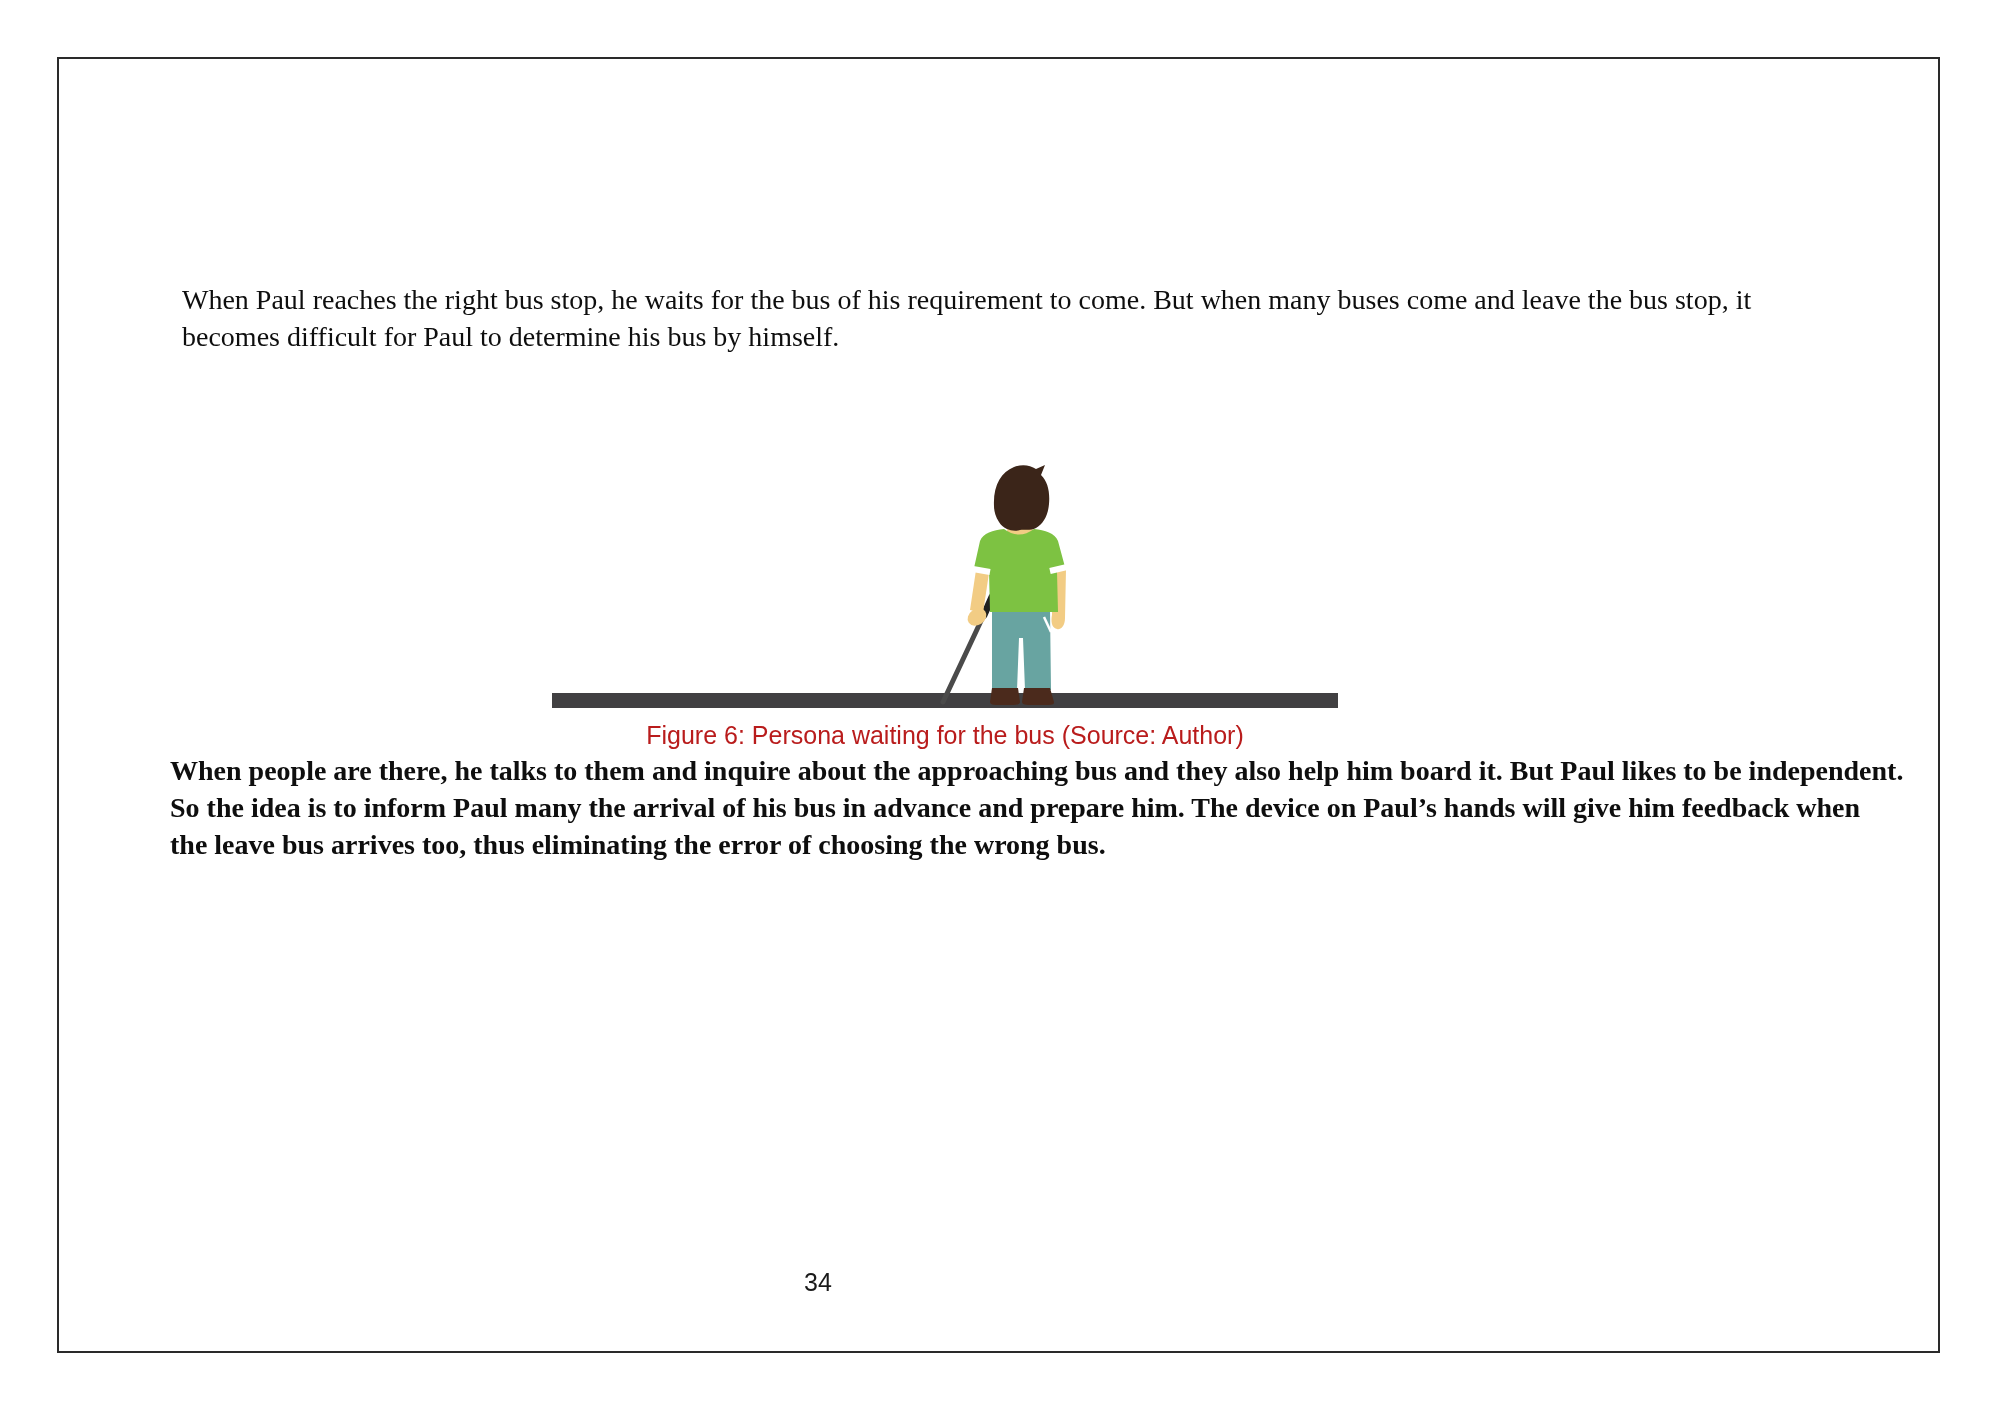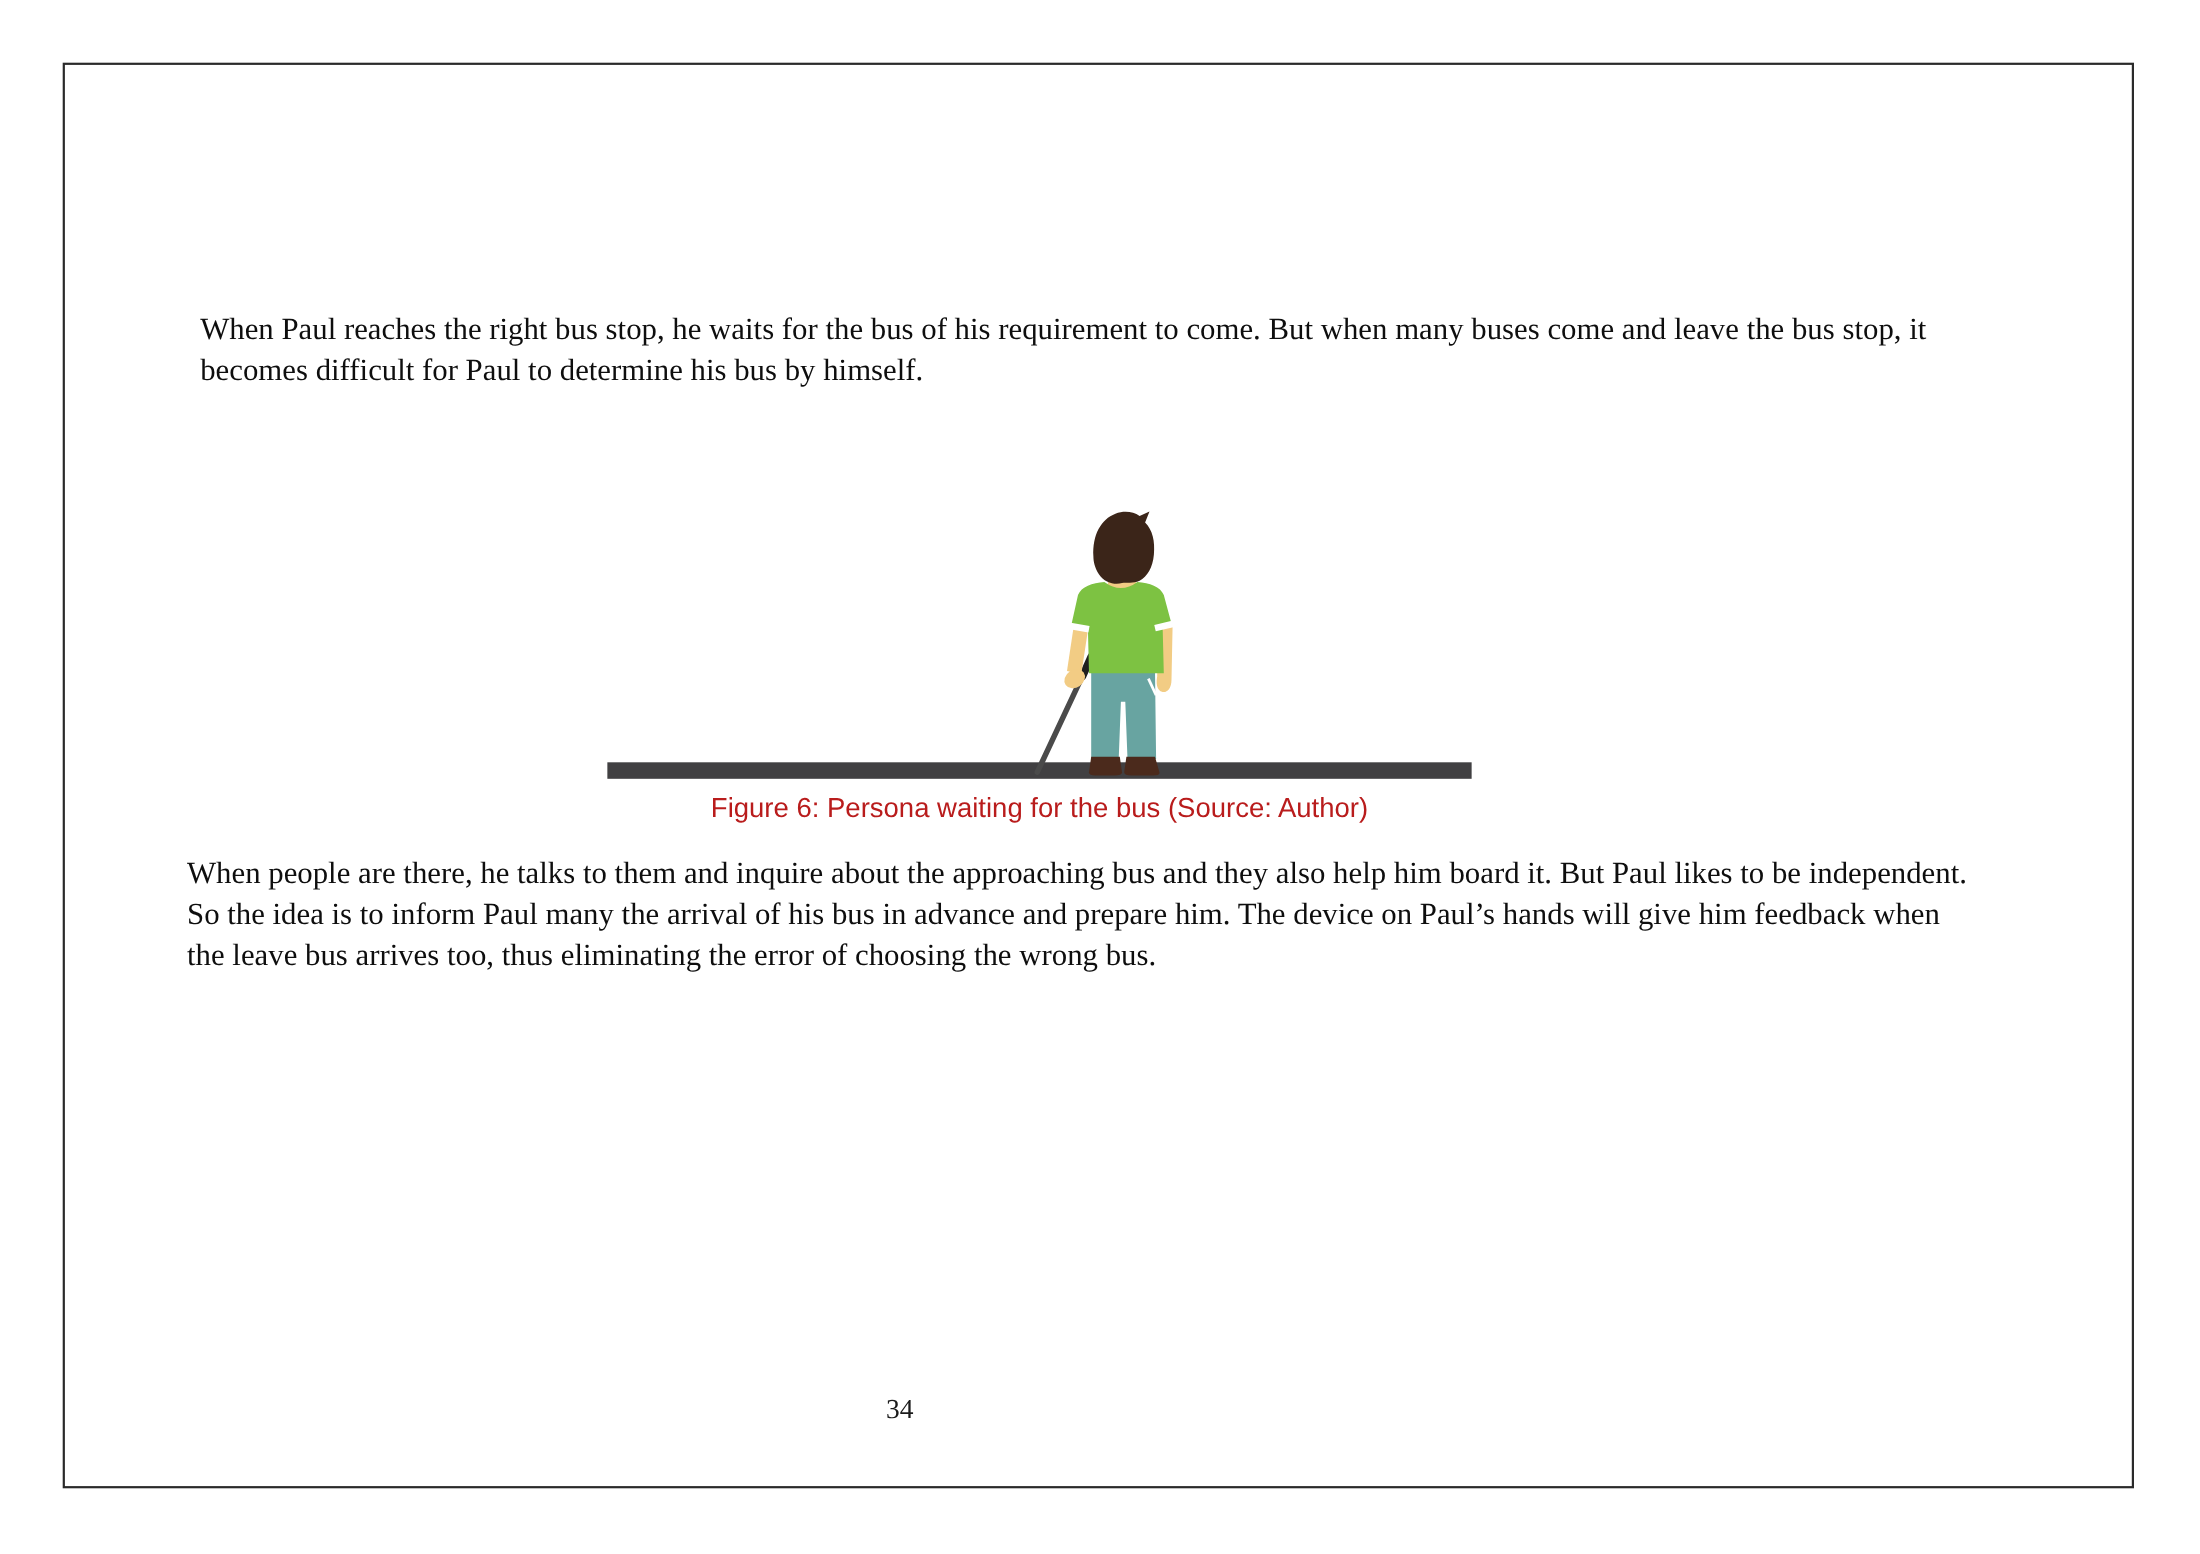--- a/index.html
+++ b/index.html
@@ -22,21 +22,21 @@
     position: absolute;
     left: 170px;
     width: 1700px;
     font-size: 28px;
     line-height: 37px;
     color: #0e0e0e;
     letter-spacing: 0px;
   }
   .para .line { white-space: nowrap; }
   .para1 { top: 281px; margin-left: 12px; }
-  .para2 { top: 776px; }
+  .para2 { top: 752px; font-weight: bold; }
   .figure-area {
     position: absolute;
     left: 552px; top: 460px;
     width: 786px; height: 250px;
   }
   .figure-area svg { display: block; width: 786px; height: 250px; }
   .caption {
     position: absolute;
     left: 552px; top: 719px;
     width: 786px;
@@ -45,21 +45,21 @@
     font-size: 25px;
     line-height: 32px;
     color: #b91c1c;
     white-space: nowrap;
   }
   .page-number {
     position: absolute;
     left: 0; top: 1268px;
     width: 1636px;
     text-align: center;
-    font-family: Liberation Serif, serif;
+    font-family: Liberation Sans, sans-serif;
     font-size: 25px;
     color: #1a1a1a;
   }
 </style>
 </head>
 <body>
 
 <div class="sheet">
 
   <div class="page-border"></div>

